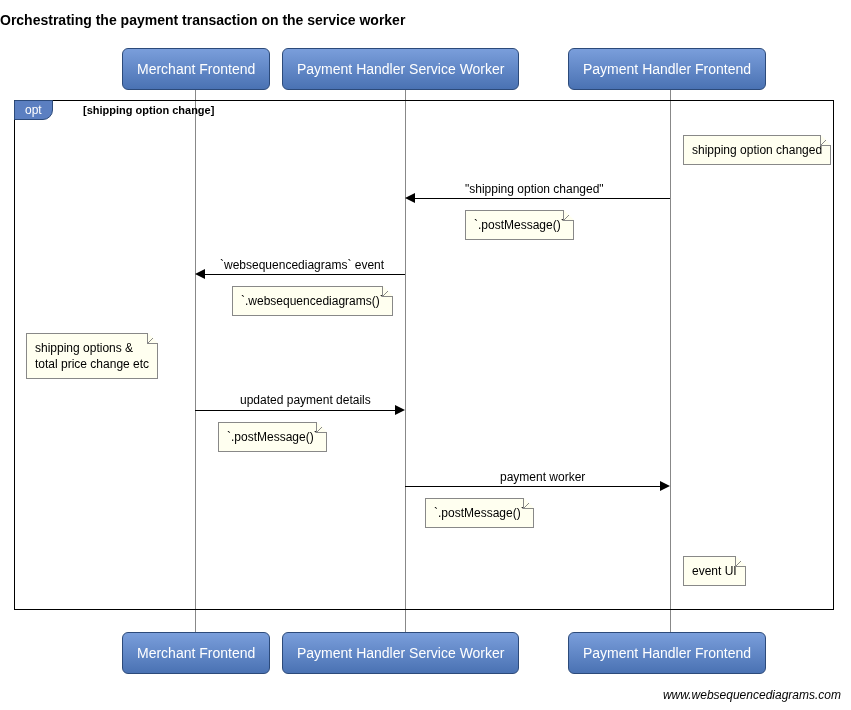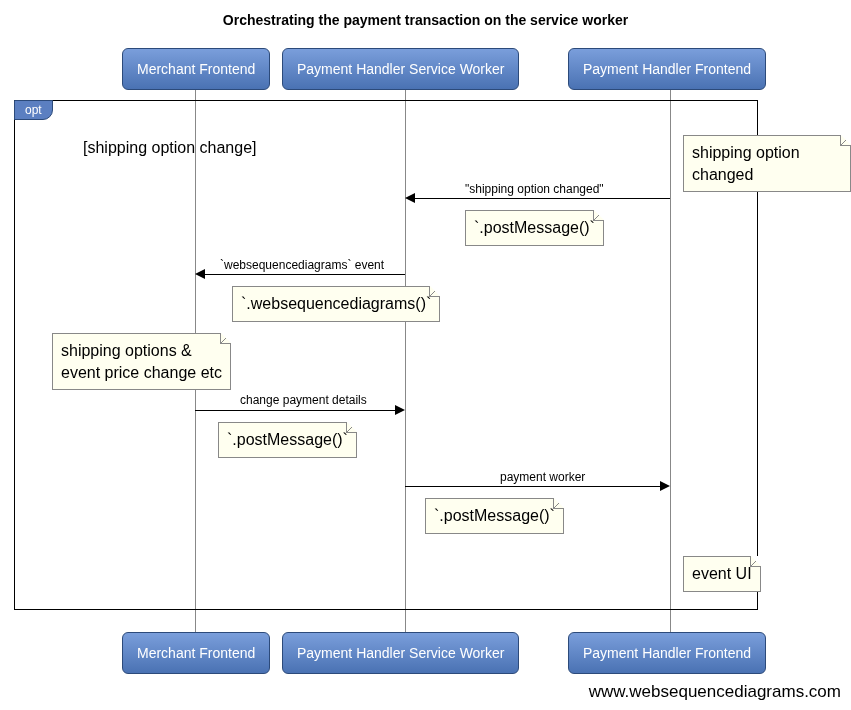--- a/index.html
+++ b/index.html
@@ -11,21 +11,20 @@
     width: 851px;
     height: 710px;
     position: relative;
     overflow: hidden;
   }
   .title {
     position: absolute;
     top: 12px;
     left: 0;
     width: 100%;
-    text-align: center;
     font-weight: bold;
     font-size: 14px;
   }
   .participant {
     position: absolute;
     background: linear-gradient(to bottom, #7a9edb 0%, #4a72b3 100%);
     border: 1px solid #2c4a7a;
     border-radius: 6px;
     color: #fff;
     text-align: center;
@@ -38,42 +37,41 @@
     width: 1px;
     background: #888;
     top: 90px;
     height: 556px;
   }
   .opt-frame {
     position: absolute;
     border: 1px solid #000;
     left: 14px;
     top: 100px;
-    width: 744px;
+    width: 820px;
     height: 510px;
     background: transparent;
   }
   .opt-tag {
     position: absolute;
     top: -1px;
     left: -1px;
     background: #5b7fc1;
     color: #fff;
     font-size: 12px;
     padding: 2px 10px;
     border: 1px solid #2c4a7a;
     border-bottom-right-radius: 10px;
   }
   .opt-guard {
     position: absolute;
     top: 3px;
     left: 68px;
-    font-weight: normal;
-    font-size: 16px;
-    margin-top: 35px;
+    font-weight: bold;
+    font-size: 11px;
   }
   .arrow {
     position: absolute;
     height: 1px;
     background: #000;
   }
   .arrow-head-r, .arrow-head-l {
     position: absolute;
     width: 0;
     height: 0;
@@ -86,21 +84,21 @@
     position: absolute;
     font-size: 12px;
     color: #000;
     white-space: nowrap;
     background: transparent;
   }
   .note {
     position: absolute;
     background: #fffff0;
     border: 1px solid #888;
-    font-size: 16px;
+    font-size: 12px;
     padding: 6px 8px;
     line-height: 1.35;
     min-width: 60px;
   }
   .note::after {
     content: "";
     position: absolute;
     top: -1px;
     right: -1px;
     width: 0;
@@ -116,22 +114,23 @@
     width: 10px;
     height: 10px;
     background: linear-gradient(135deg, #fffff0 49%, #888 50%, #fffff0 51%);
     border-left: 1px solid #888;
     border-bottom: 1px solid #888;
   }
   .attribution {
     position: absolute;
     right: 10px;
     bottom: 8px;
-    font-size: 17px;
+    font-size: 12px;
     color: #000;
+    font-style: italic;
   }
 </style>
 </head>
 <body>
 
 <div class="title">Orchestrating the payment transaction on the service worker</div>
 
 <div class="lifeline" style="left:195px"></div>
 <div class="lifeline" style="left:405px"></div>
 <div class="lifeline" style="left:670px"></div>
@@ -150,26 +149,26 @@
 <div class="msg-label" style="left:465px;top:182px">"shipping option changed"</div>
 <div class="arrow" style="left:415px;top:198px;width:255px"></div>
 <div class="arrow-head-l" style="left:405px;top:193px"></div>
 <div class="note" style="left:465px;top:210px">`.postMessage()`</div>
 
 <div class="msg-label" style="left:220px;top:258px">`websequencediagrams` event</div>
 <div class="arrow" style="left:205px;top:274px;width:200px"></div>
 <div class="arrow-head-l" style="left:195px;top:269px"></div>
 <div class="note" style="left:232px;top:286px">`.websequencediagrams()`</div>
 
-<div class="note" style="left:52px;top:333px">
+<div class="note" style="left:26px;top:333px">
   <span>shipping options &amp;</span><br>
-  <span>event price change etc</span>
+  <span>total price change etc</span>
 </div>
 
-<div class="msg-label" style="left:240px;top:393px">change payment details</div>
+<div class="msg-label" style="left:240px;top:393px">updated payment details</div>
 <div class="arrow" style="left:195px;top:410px;width:200px"></div>
 <div class="arrow-head-r" style="left:395px;top:405px"></div>
 <div class="note" style="left:218px;top:422px">`.postMessage()`</div>
 
 <div class="msg-label" style="left:500px;top:470px">payment worker</div>
 <div class="arrow" style="left:405px;top:486px;width:255px"></div>
 <div class="arrow-head-r" style="left:660px;top:481px"></div>
 <div class="note" style="left:425px;top:498px">`.postMessage()`</div>
 
 <div class="note" style="left:683px;top:556px">event UI</div>

